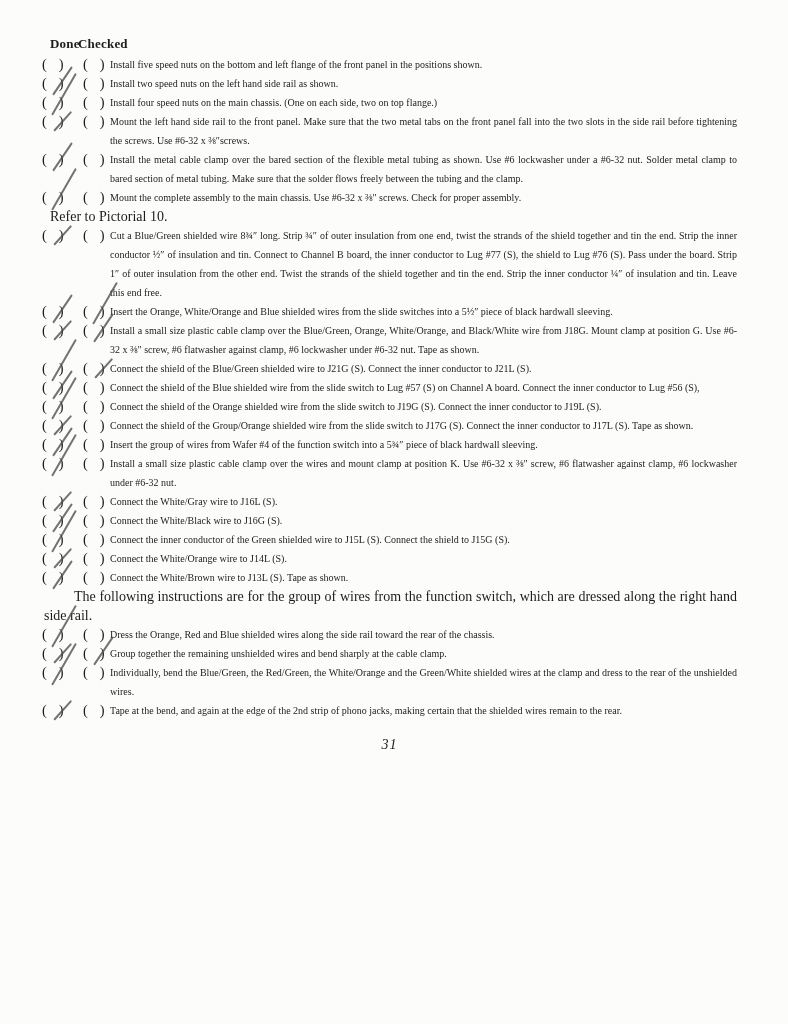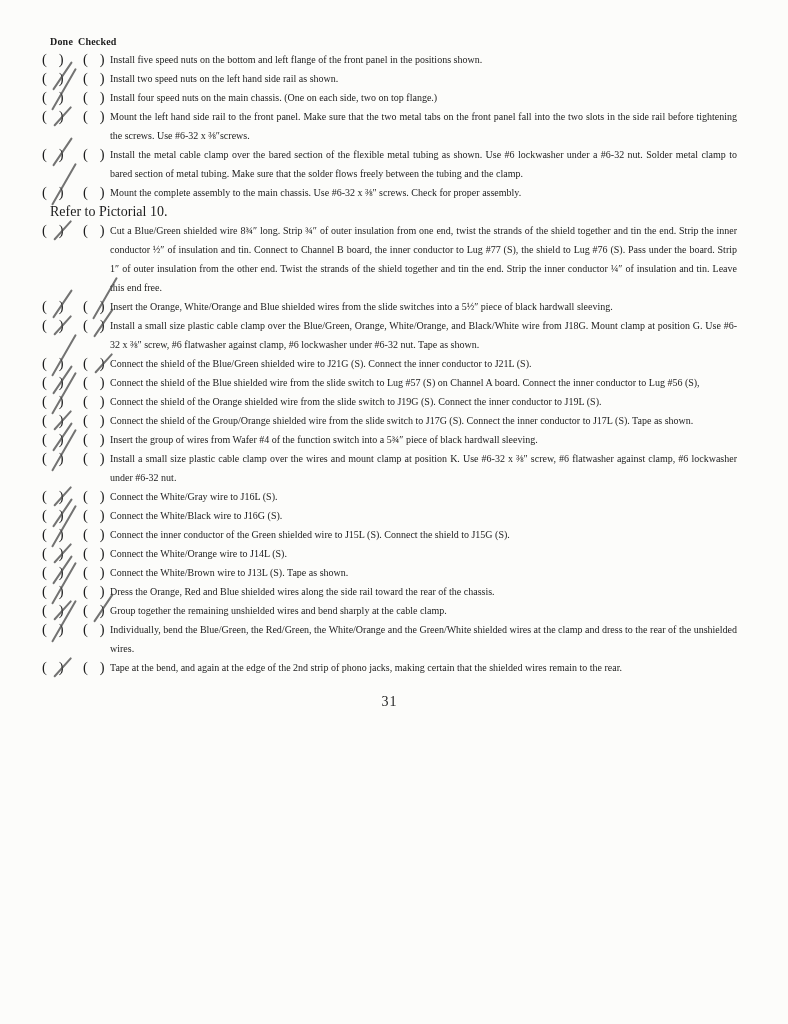--- a/index.html
+++ b/index.html
@@ -11,21 +11,21 @@
     background: #fcfcfa;
     box-sizing: border-box;
     padding: 36px 51px 0 42px;
     font-family: "Liberation Serif", "DejaVu Serif", serif;
     color: #1c1c1c;
     overflow: hidden;
   }
   .col-headers {
     display: flex;
     font-weight: bold;
-    font-size: 10px;
+    font-size: 13px;
     letter-spacing: 0.2px;
     margin: 0 0 3px 8px;
   }
   .col-headers .hdr-done { width: 28px; }
   .col-headers .hdr-checked { }
   .list { }
   .item { display: flex; align-items: flex-start; }
   .cell {
     flex: 0 0 41px;
     position: relative;
@@ -61,20 +61,21 @@
     pointer-events: none;
   }
   .mark.m0 { height: 34px; left: 10px; top: -13px; transform: rotate(34deg); }
   .mark.m1 { height: 48px; left: 9px;  top: -26px; transform: rotate(30deg); }
   .mark.m2 { height: 26px; left: 11px; top: -7px;  transform: rotate(42deg); }
   .page-num {
     text-align: center;
     font-size: 14px;
     margin-top: 17px;
     letter-spacing: 1px;
+    font-style: italic;
   }
 </style>
 </head>
 <body>
 
 <div class="page">
   <div class="col-headers">
     <span class="hdr-done">Done</span>
     <span class="hdr-checked">Checked</span>
   </div>
@@ -174,20 +175,21 @@
       <div class="item">
         <span class="cell done-cell"><span class="po">(</span><span class="pc">)</span><span class="mark m2"></span></span>
         <span class="cell checked-cell"><span class="po">(</span><span class="pc">)</span></span>
         <div class="itext">Connect the White/Orange wire to J14L (S).</div>
       </div>
       <div class="item">
         <span class="cell done-cell"><span class="po">(</span><span class="pc">)</span><span class="mark m0"></span></span>
         <span class="cell checked-cell"><span class="po">(</span><span class="pc">)</span></span>
         <div class="itext">Connect the White/Brown wire to J13L (S). Tape as shown.</div>
       </div>
+      <div class="para indent">The following instructions are for the group of wires from the function switch, which are dressed along the right hand side rail.</div>
       <div class="item">
         <span class="cell done-cell"><span class="po">(</span><span class="pc">)</span><span class="mark m1"></span></span>
         <span class="cell checked-cell"><span class="po">(</span><span class="pc">)</span></span>
         <div class="itext">Dress the Orange, Red and Blue shielded wires along the side rail toward the rear of the chassis.</div>
       </div>
       <div class="item">
         <span class="cell done-cell"><span class="po">(</span><span class="pc">)</span><span class="mark m2"></span></span>
         <span class="cell checked-cell"><span class="po">(</span><span class="pc">)</span><span class="mark m0"></span></span>
         <div class="itext">Group together the remaining unshielded wires and bend sharply at the cable clamp.</div>
       </div>

